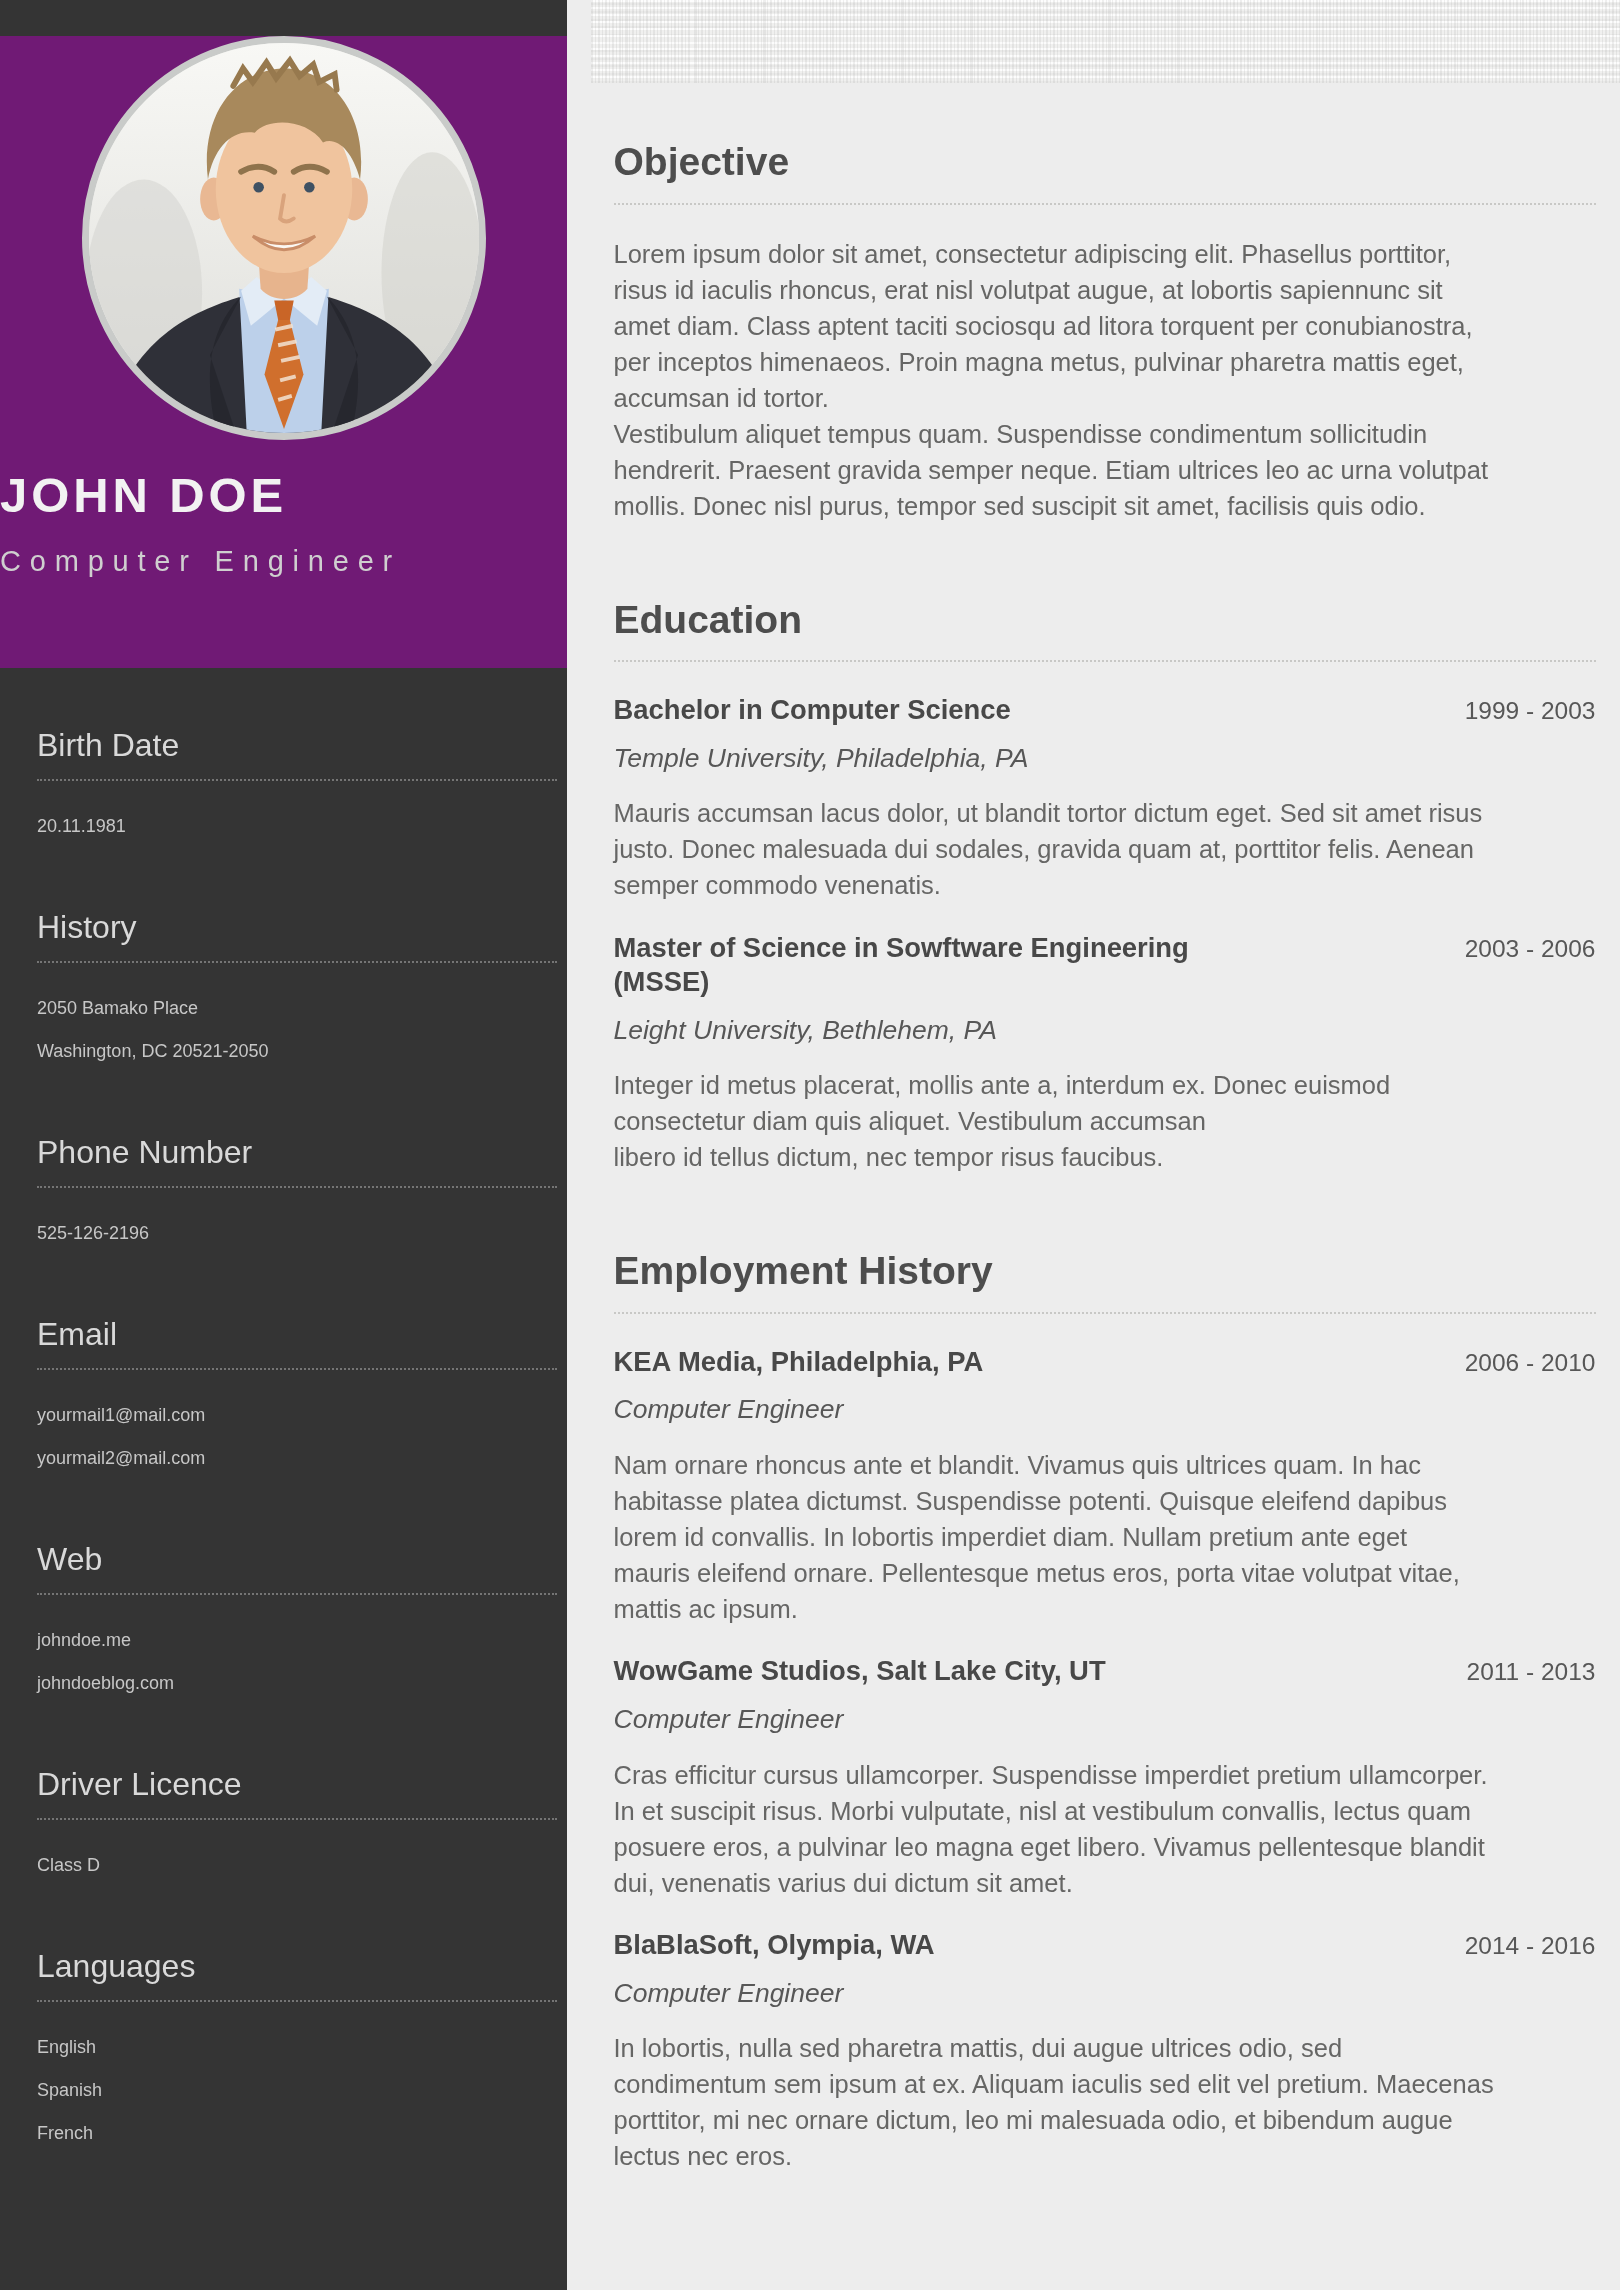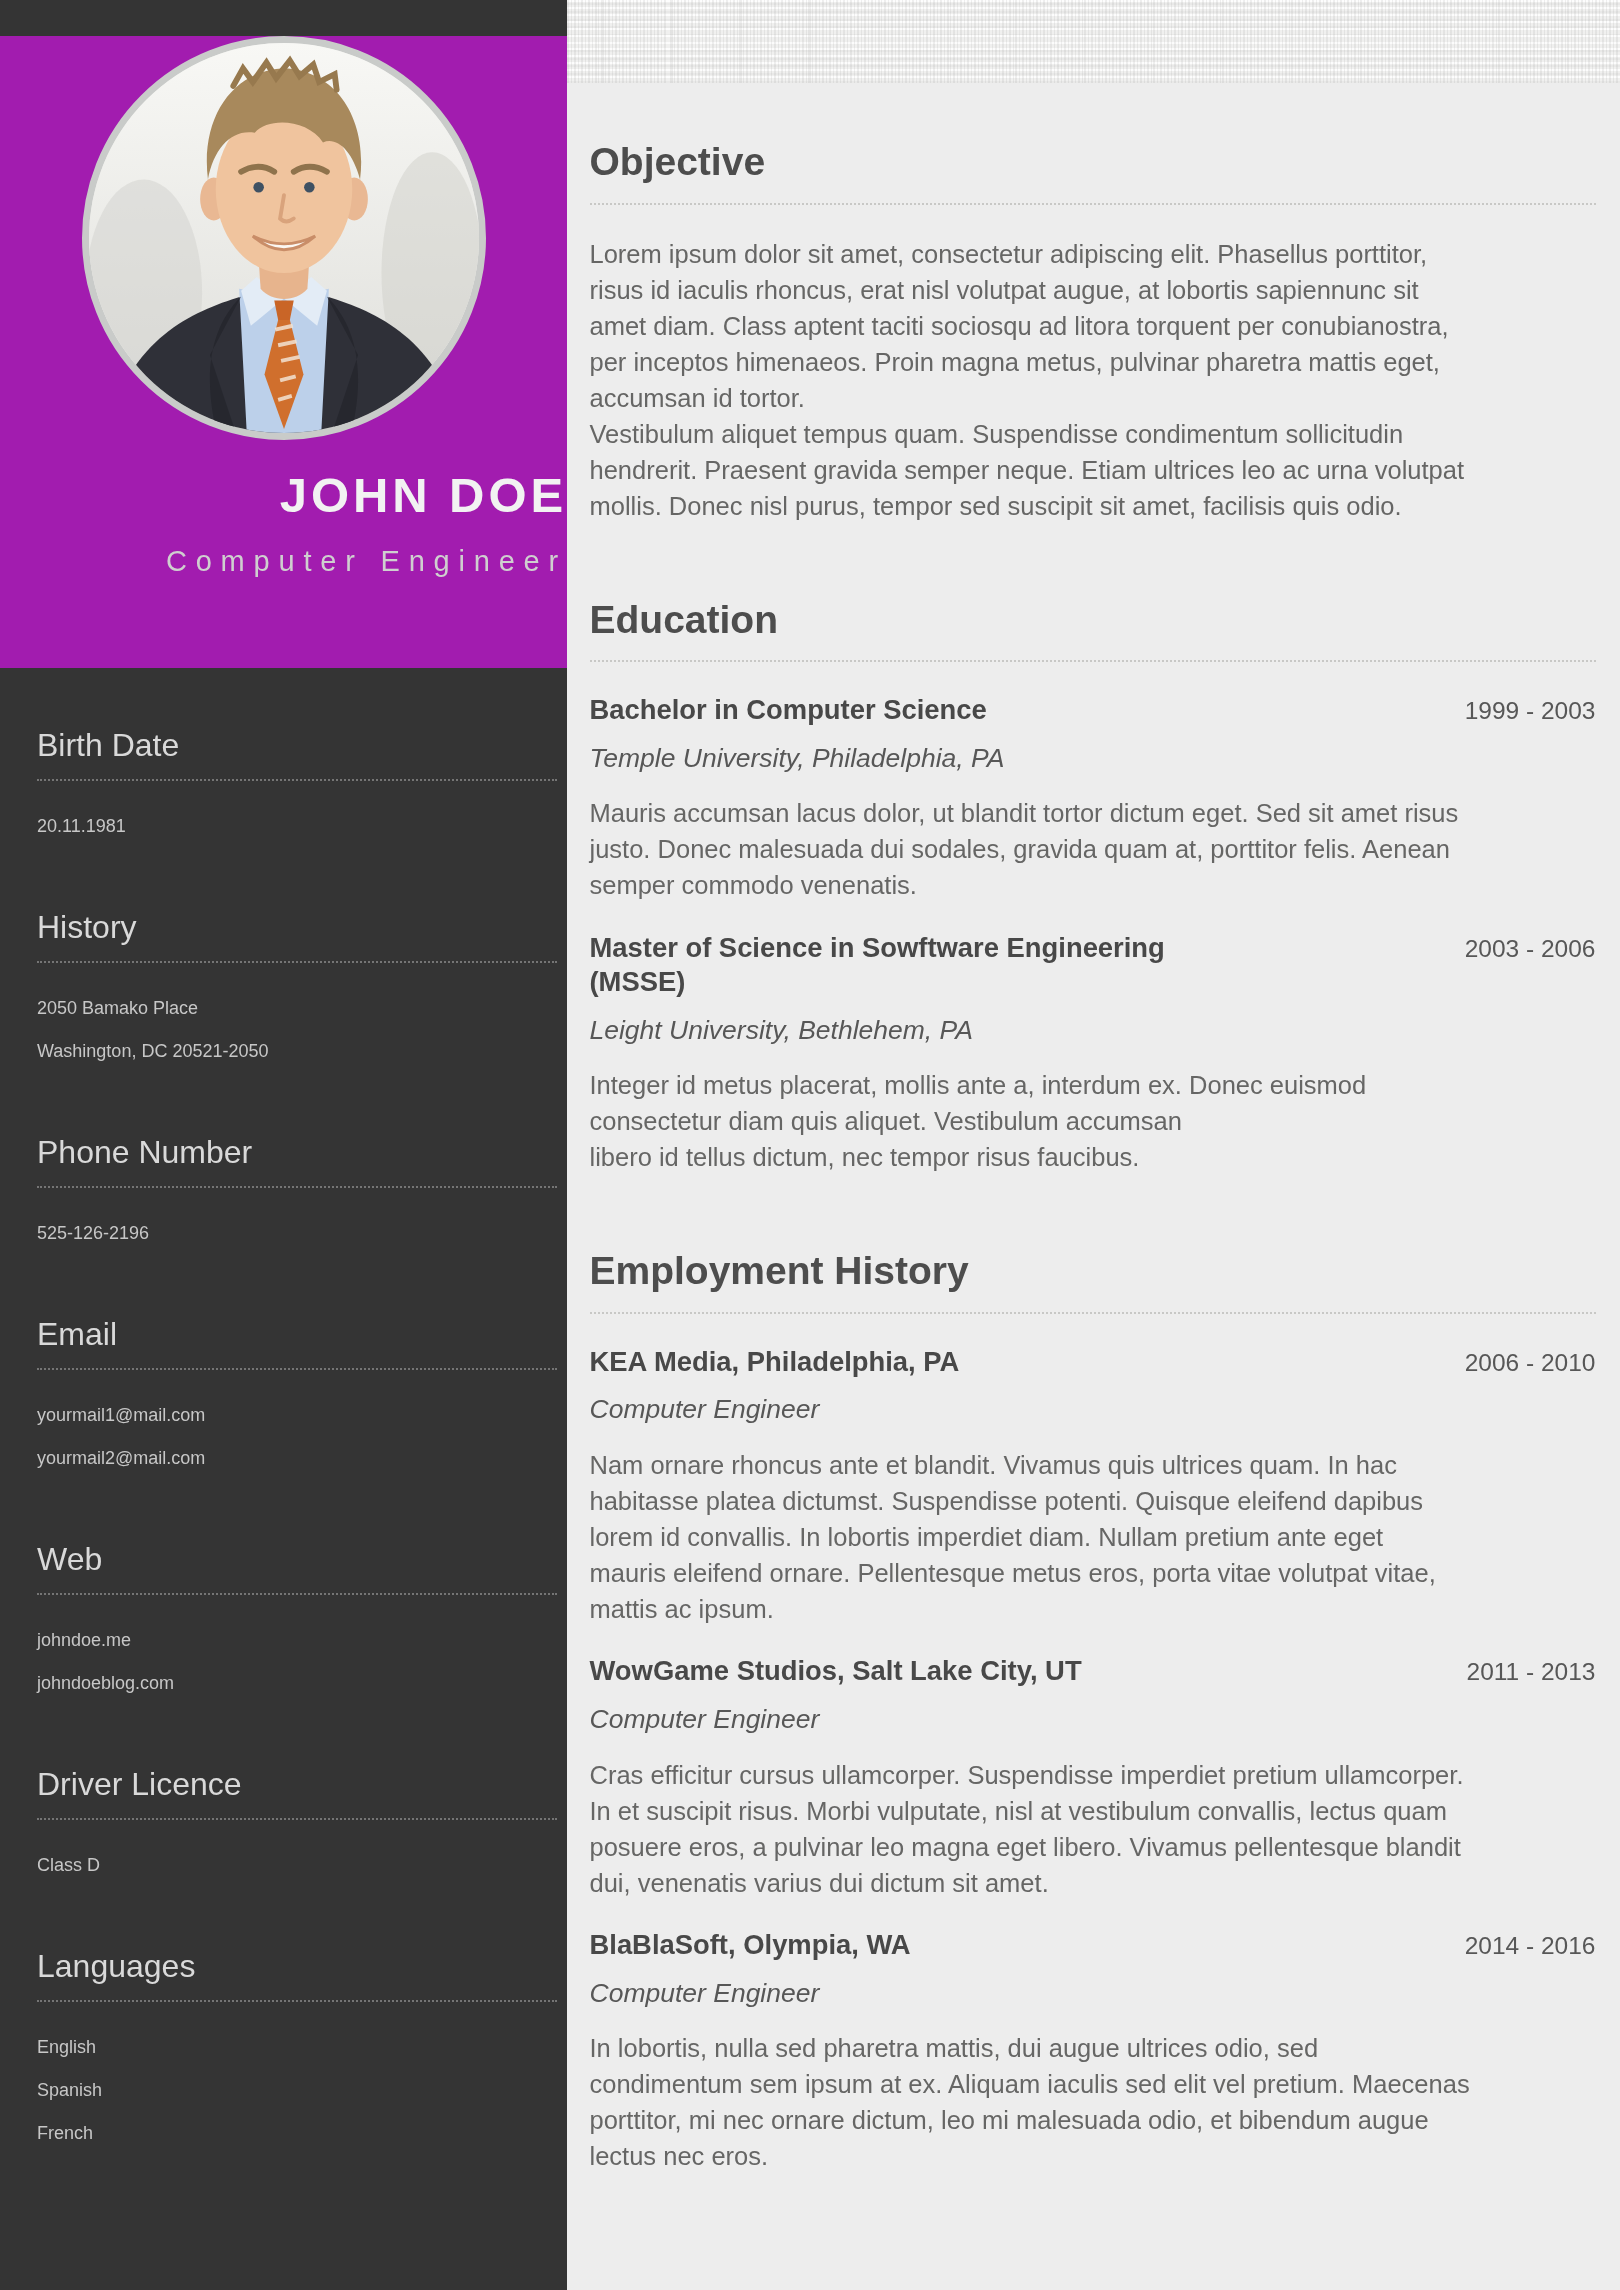--- a/index.html
+++ b/index.html
@@ -9,21 +9,21 @@
     display:flex;
     background:#ededed;
     font-family:"Liberation Sans","DejaVu Sans",sans-serif;
     overflow:hidden;
     position:relative;
   }
 
   
   .sidebar { flex:0 0 567px; width:567px; background:#343434; }
   .profile {
-    height:632px; background:#a21caf; text-align:right;
+    height:632px; background:#701a75; text-align:left;
   }
   .photo-ring {
     width:404px; height:404px;
     margin:36px auto 0;
     border-radius:50%;
     border:7.8px solid #c9cbc9;
     overflow:hidden;
     background:#e9e9e6;
   }
   .photo-ring svg { width:100%; height:100%; display:block; }
@@ -39,21 +39,21 @@
     color:#cfcfcf;
     line-height:1;
   }
   .details { padding:59px 0 0 0; }
   .side-sec { margin:0 9.8px 61px 37px; }
   .side-h { font-size:32px; font-weight:400; color:#d9d9d9; line-height:1.15; }
   .side-div { border-top:2px dotted rgba(255,255,255,.32); margin:15.7px 0 23.5px 0; }
   .side-val { font-size:18px; color:#c7c7c7; line-height:43px; white-space:pre-line; }
 
   
-  .content { flex:1; padding:0 24.5px 0 22.5px; }
+  .content { flex:1; padding:0 24.5px 0 22.5px;margin-left:24px; }
   .texture {
     height:83px;
     margin:0 -24.5px 0 -22.5px;
     background-color:#f0f0ef;
     background-image:
       repeating-linear-gradient(90deg, rgba(110,110,110,.10) 0 2px, transparent 2px 3.9px, rgba(110,110,110,.10) 3.9px 4.9px, transparent 4.9px 6.9px),
       repeating-linear-gradient(0deg, transparent 0 4.9px, rgba(255,255,255,.85) 4.9px 6.9px),
       repeating-linear-gradient(0deg, rgba(120,120,120,.06) 0 2px, transparent 2px 7.8px);
   }
   .m-sec.first { margin-top:59px; }

